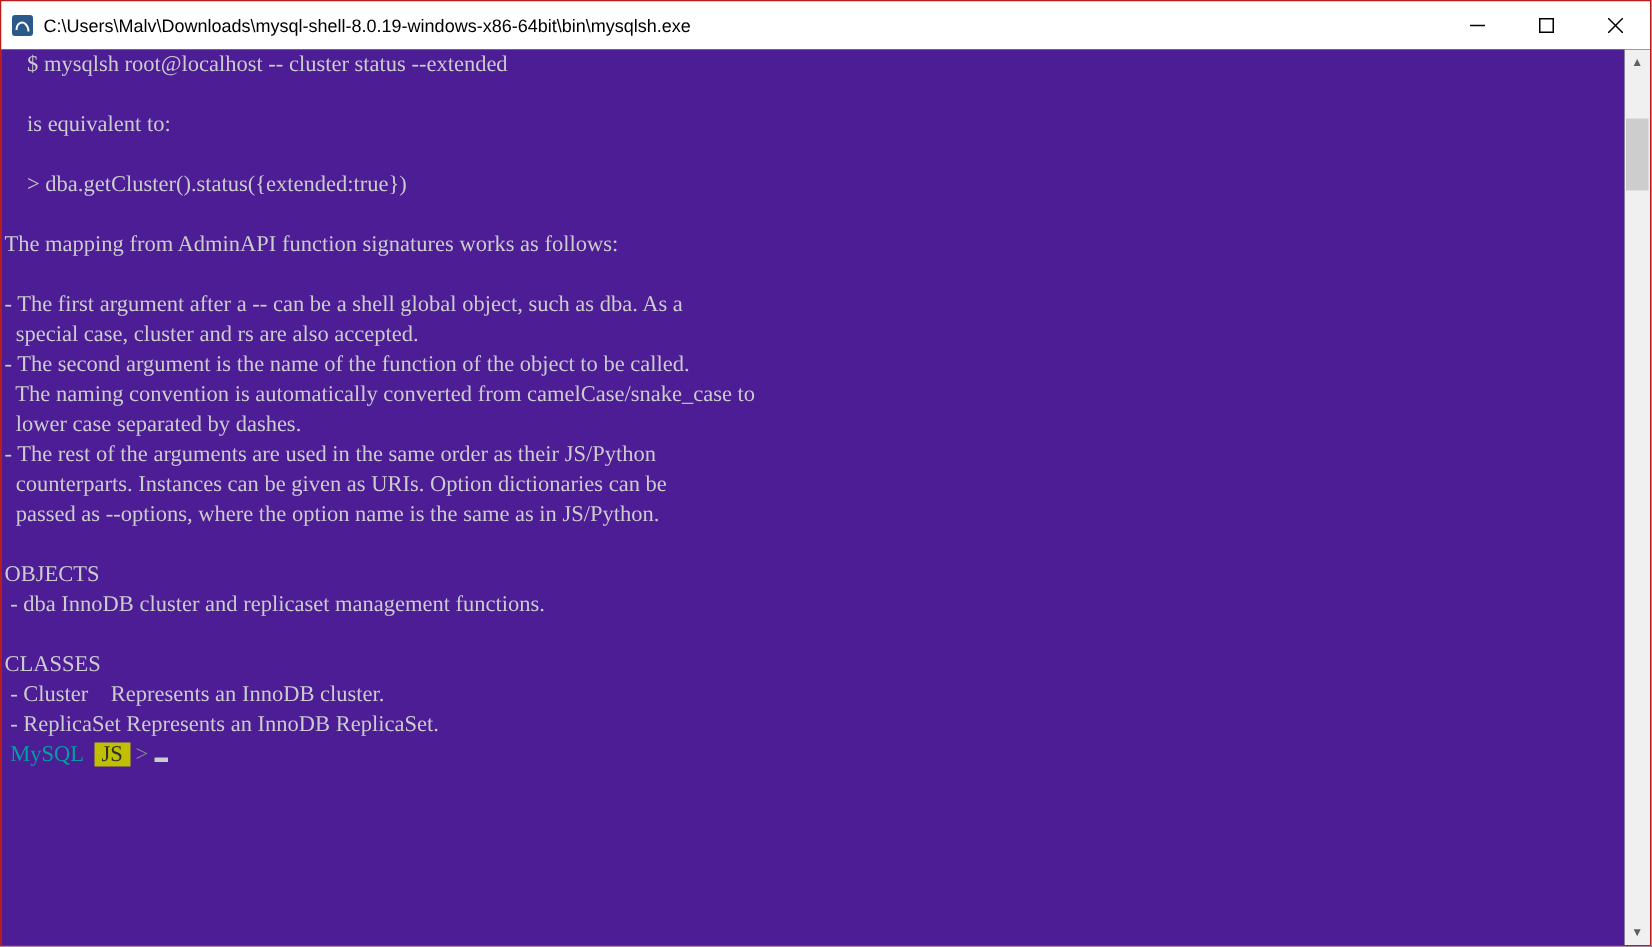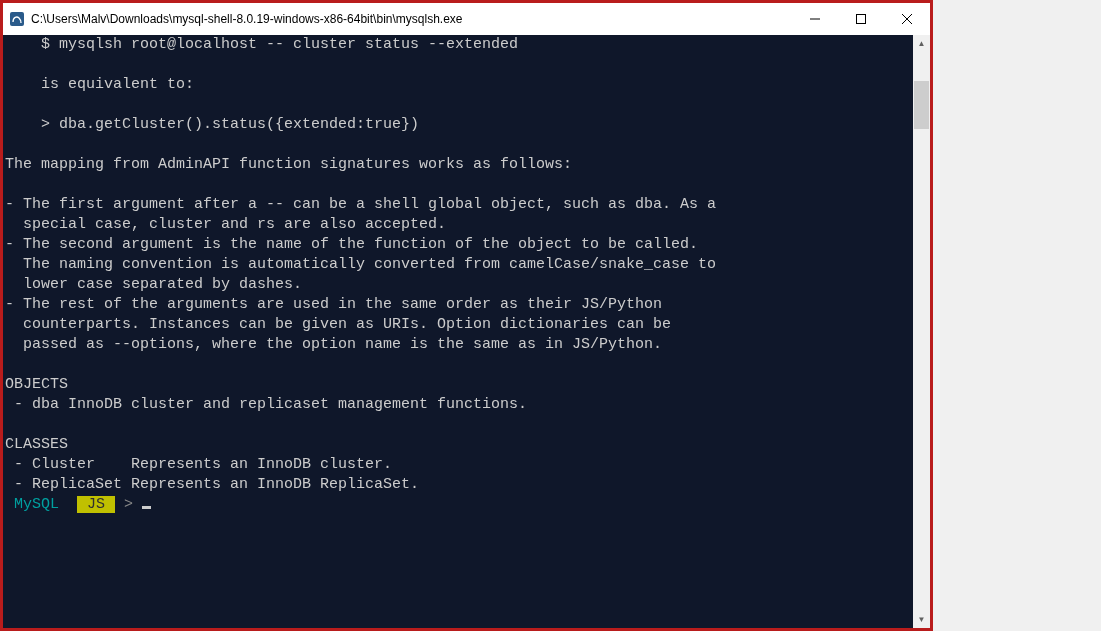--- a/index.html
+++ b/index.html
@@ -5,26 +5,26 @@
   * { margin: 0; padding: 0; box-sizing: border-box; }
   body {
     font-family: "Segoe UI", Tahoma, sans-serif;
     background: #f0f0f0;
     width: 1101px;
     height: 631px;
     overflow: hidden;
     position: relative;
   }
   .window {
-    width: 933px;
+    width: 1101px;
     height: 631px;
     background: #fff;
     display: flex;
     flex-direction: column;
-    border: 3px solid #b91c1c;
+    border: 1px solid #b91c1c;
   }
   .titlebar {
     height: 32px;
     background: #ffffff;
     display: flex;
     align-items: center;
     padding-left: 6px;
     font-size: 12px;
     color: #000;
     user-select: none;
@@ -58,23 +58,23 @@
   }
 
   .client {
     flex: 1;
     display: flex;
     background: #000;
     overflow: hidden;
   }
   .terminal {
     flex: 1;
-    background: #0f172a;
+    background: #4c1d95;
     color: #cccccc;
-    font-family: Liberation Mono, monospace;
+    font-family: Liberation Serif, serif;
     font-size: 15px;
     line-height: 20px;
     padding: 0 2px;
     white-space: pre;
     overflow: hidden;
   }
   .scrollbar {
     width: 17px;
     background: #f0f0f0;
     position: relative;

